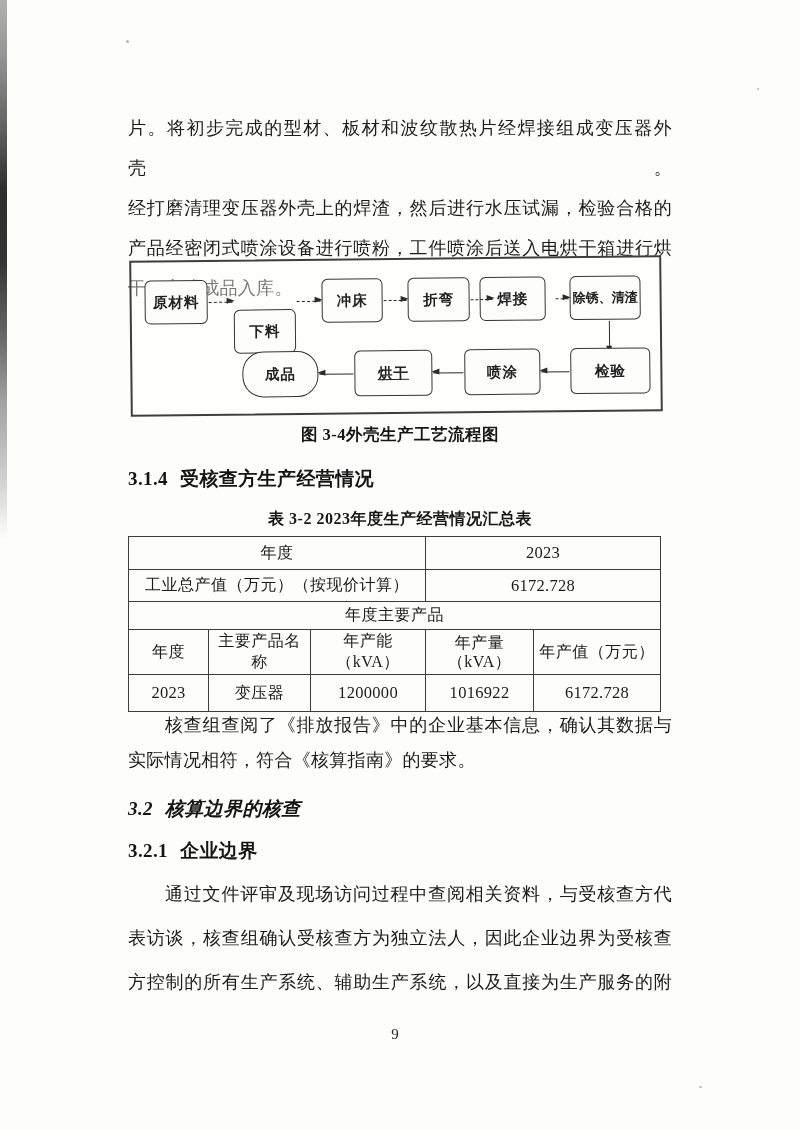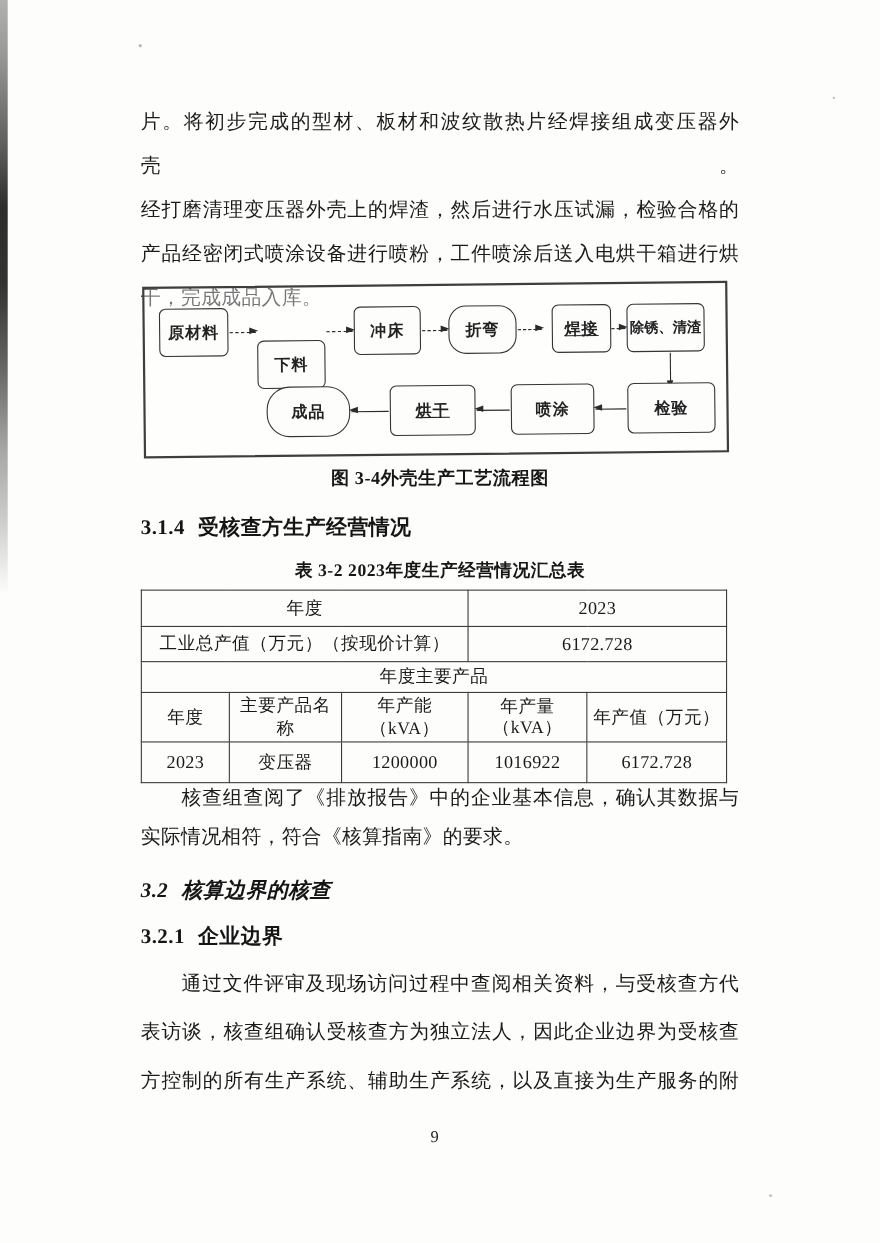--- a/index.html
+++ b/index.html
@@ -79,33 +79,33 @@
 </head>
 <body>
 
 <div class="page">
 
   <div class="scan-streak"></div>
   <div class="speck" style="left:126px;top:40px;width:3px;height:3px;"></div>
   <div class="speck" style="left:757px;top:88px;width:2px;height:2px;"></div>
   <div class="speck" style="left:699px;top:1086px;width:3px;height:2px;"></div>
 
-  <div class="para p1" style="top:90px;">
+  <div class="para p1" style="top:108px;">
     <span class="line fill">片。将初步完成的型材、板材和波纹散热片经焊接组成变压器外壳。</span>
     <span class="line fill">经打磨清理变压器外壳上的焊渣，然后进行水压试漏，检验合格的</span>
     <span class="line fill">产品经密闭式喷涂设备进行喷粉，工件喷涂后送入电烘干箱进行烘</span>
     <span class="line">干，完成成品入库。</span>
   </div>
 
   <div class="flowchart">
     <div class="fbox" style="left:13px;top:18px;width:63px;height:44px;">原材料</div>
     <div class="fbox" style="left:102px;top:18px;width:62px;height:44px;margin-top:30px;">下料</div>
     <div class="fbox" style="left:190px;top:18px;width:61px;height:44px;">冲床</div>
-    <div class="fbox" style="left:276px;top:18px;width:62px;height:44px;border-radius:16px;">折弯</div>
-    <div class="fbox" style="left:370px;top:18px;width:54px;height:44px;text-decoration:underline;">焊接</div>
+    <div class="fbox" style="left:276px;top:18px;width:62px;height:44px;">折弯</div>
+    <div class="fbox" style="left:348px;top:18px;width:66px;height:44px;">焊接</div>
     <div class="fbox" style="left:438px;top:18px;width:71px;height:44px;font-size:13px;letter-spacing:0;">除锈、清渣</div>
 
     <div class="harrow right" style="left:77px;top:40px;width:24px;"></div>
     <div class="harrow right" style="left:165px;top:40px;width:24px;"></div>
     <div class="harrow right" style="left:252px;top:40px;width:23px;"></div>
     <div class="harrow right" style="left:339px;top:40px;width:22px;"></div>
     <div class="harrow right" style="left:424px;top:40px;width:13px;"></div>
 
     <div class="varrow" style="left:477px;top:63px;height:26px;"></div>
 

